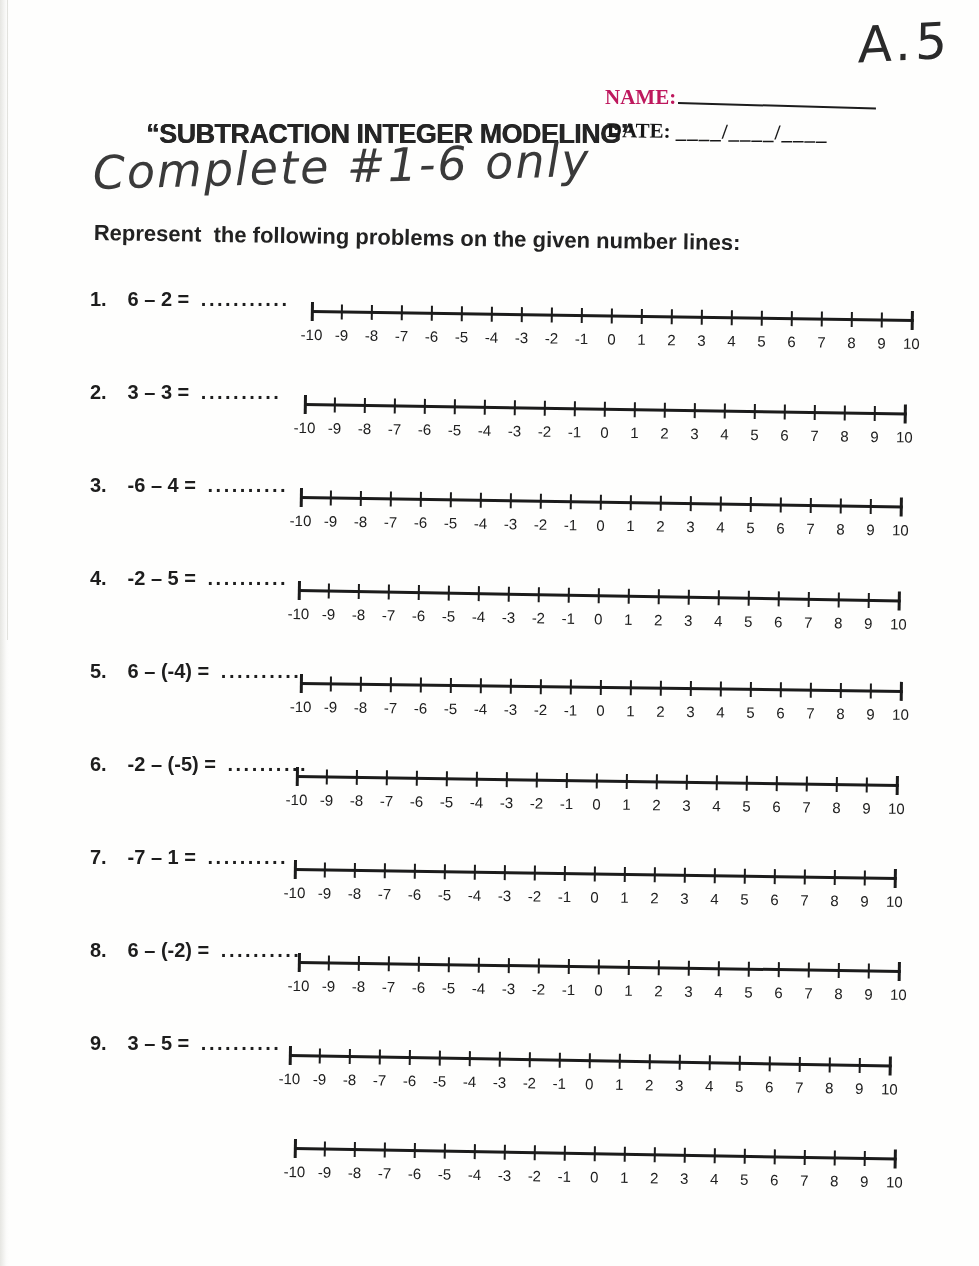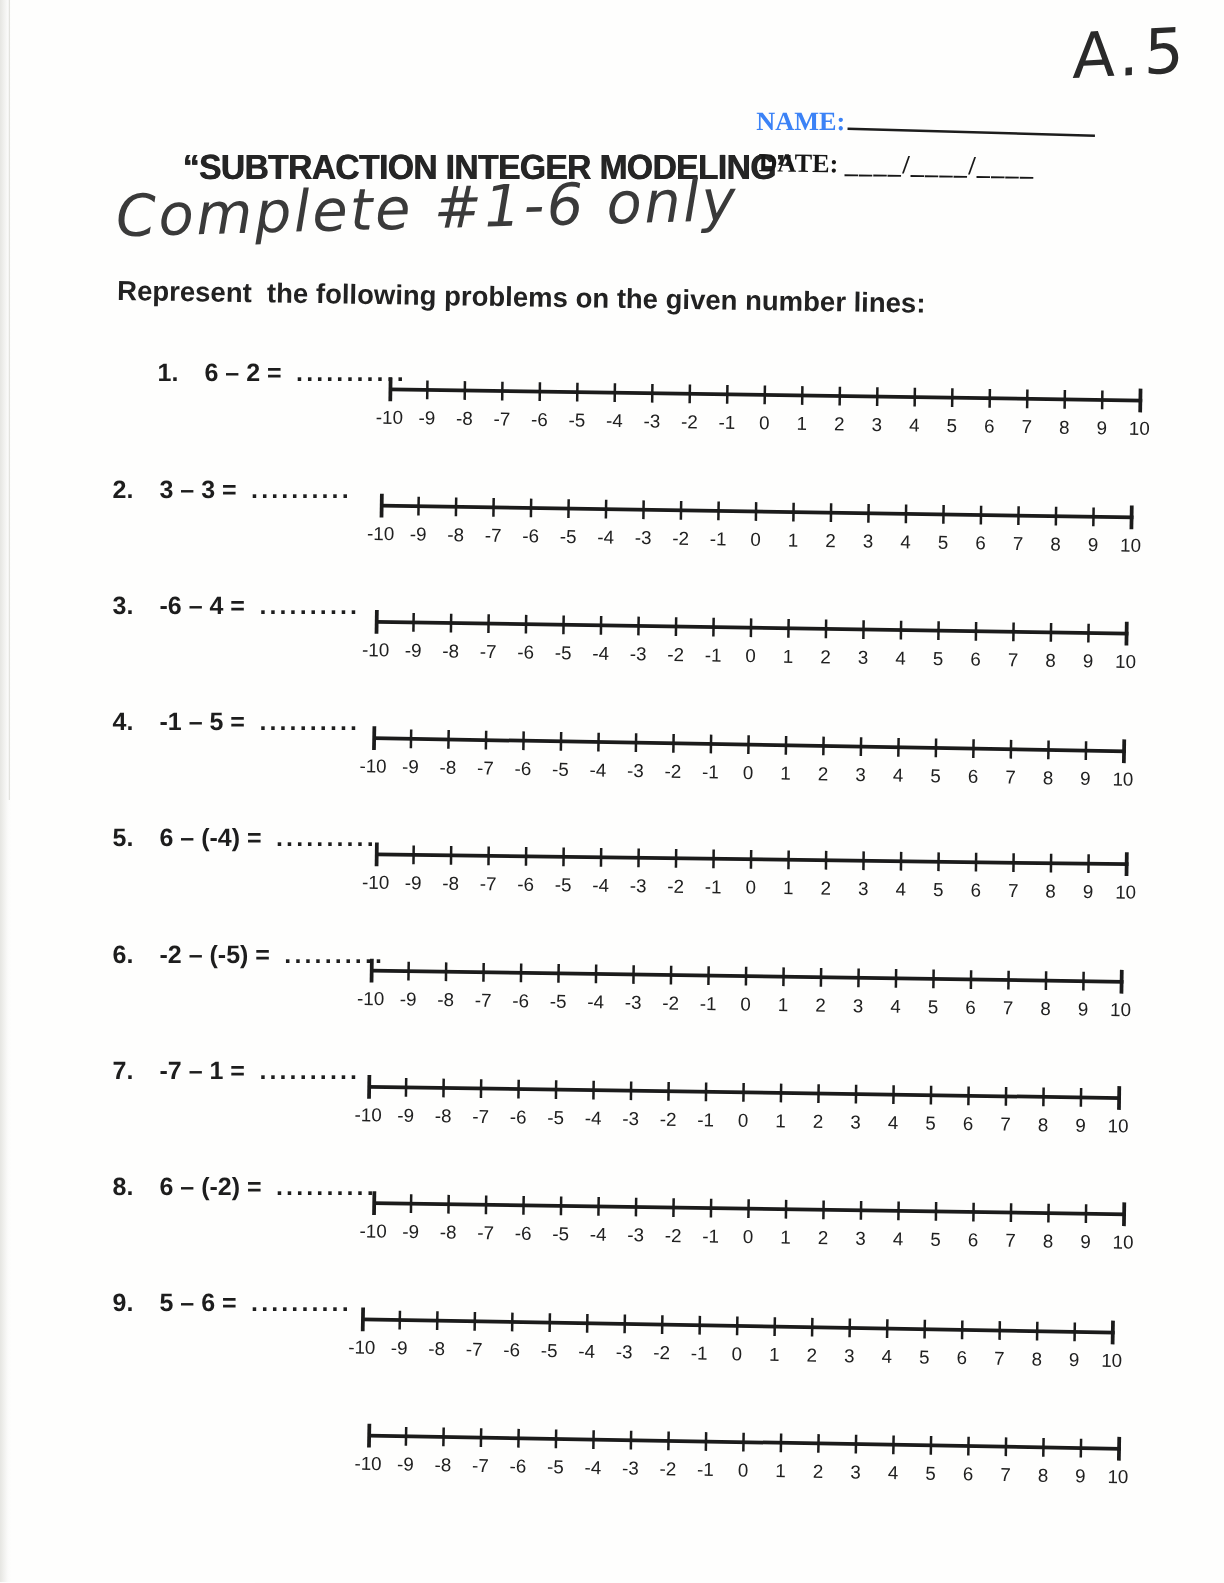--- a/index.html
+++ b/index.html
@@ -13,21 +13,21 @@
   }
   .scan-edge-line{
     position:absolute;left:7px;top:0;width:1px;height:640px;background:#d7d7d2;opacity:.7;
   }
   .corner-note{
     position:absolute;left:858px;top:14px;font-size:50px;color:#2a2a2a;
     font-family:"DejaVu Sans",sans-serif;transform:rotate(-3deg) skewX(-4deg);
     letter-spacing:4px;
   }
   .name-row{position:absolute;left:605px;top:84px;font-family:"Liberation Serif",serif;
-    font-weight:bold;font-size:21px;color:#3b82f6;white-space:nowrap;}
+    font-weight:bold;font-size:21px;color:#be185d;white-space:nowrap;}
   .name-blank{display:inline-block;width:198px;border-bottom:2.5px solid #1d1d1d;
     height:18px;transform:rotate(1.6deg);transform-origin:0 100%;margin-left:2px;}
   .date-row{position:absolute;left:607px;top:118px;font-family:"Liberation Serif",serif;
     font-weight:bold;font-size:21px;color:#171717;white-space:nowrap;
     transform:rotate(0.8deg);transform-origin:0 0;}
   .date-blanks{font-weight:bold;letter-spacing:1px;}
   .title{
     position:absolute;left:146px;top:118px;width:470px;
     font-size:28px;font-weight:900;letter-spacing:-0.5px;color:#252525;
     transform:scaleX(0.96);transform-origin:0 0;white-space:nowrap;
@@ -75,21 +75,21 @@
     <span>DATE:</span>
     <span class="date-blanks">____/____/____</span>
   </div>
 
   <div class="hand-note">Complete #1-6 only</div>
 
   <div class="instruction">Represent  the following problems on the given number lines:</div>
 
   <div id="problems">
       <div class="row" style="top: 288px;">
-    <div class="ptext" style="left: 90px; margin-left: 36px;">
+    <div class="ptext" style="left: 90px;">
       <span class="pnum">1.</span>
       <span class="pexpr">6 – 2 =</span>
       <span class="pdots">...........</span>
     </div>
     <div class="numberline" style="left: 312px; transform: rotate(0.85deg);">
       <div class="nl-line"></div>
     <span class="tick end" style="left: -1px;"></span>
           <span class="nl-label" style="left: -15px;">-10</span>
           <span class="tick" style="left: 29px;"></span>
           <span class="nl-label" style="left: 15px;">-9</span>
@@ -233,21 +233,21 @@
           <span class="nl-label" style="left: 525px;">8</span>
           <span class="tick" style="left: 569px;"></span>
           <span class="nl-label" style="left: 555px;">9</span>
           <span class="tick end" style="left: 599px;"></span>
           <span class="nl-label" style="left: 585px;">10</span>
         </div>
   </div>
       <div class="row" style="top: 567px;">
     <div class="ptext" style="left: 90px;">
       <span class="pnum">4.</span>
-      <span class="pexpr">-1 – 5 =</span>
+      <span class="pexpr">-2 – 5 =</span>
       <span class="pdots">..........</span>
     </div>
     <div class="numberline" style="left: 299px; transform: rotate(1deg);">
       <div class="nl-line"></div>
     <span class="tick end" style="left: -1px;"></span>
           <span class="nl-label" style="left: -15px;">-10</span>
           <span class="tick" style="left: 29px;"></span>
           <span class="nl-label" style="left: 15px;">-9</span>
           <span class="tick" style="left: 59px;"></span>
           <span class="nl-label" style="left: 45px;">-8</span>
@@ -493,21 +493,21 @@
           <span class="nl-label" style="left: 525px;">8</span>
           <span class="tick" style="left: 569px;"></span>
           <span class="nl-label" style="left: 555px;">9</span>
           <span class="tick end" style="left: 599px;"></span>
           <span class="nl-label" style="left: 585px;">10</span>
         </div>
   </div>
       <div class="row" style="top: 1032px;">
     <div class="ptext" style="left: 90px;">
       <span class="pnum">9.</span>
-      <span class="pexpr">5 – 6 =</span>
+      <span class="pexpr">3 – 5 =</span>
       <span class="pdots">..........</span>
     </div>
     <div class="numberline" style="left: 290px; transform: rotate(1deg);">
       <div class="nl-line"></div>
     <span class="tick end" style="left: -1px;"></span>
           <span class="nl-label" style="left: -15px;">-10</span>
           <span class="tick" style="left: 29px;"></span>
           <span class="nl-label" style="left: 15px;">-9</span>
           <span class="tick" style="left: 59px;"></span>
           <span class="nl-label" style="left: 45px;">-8</span>

